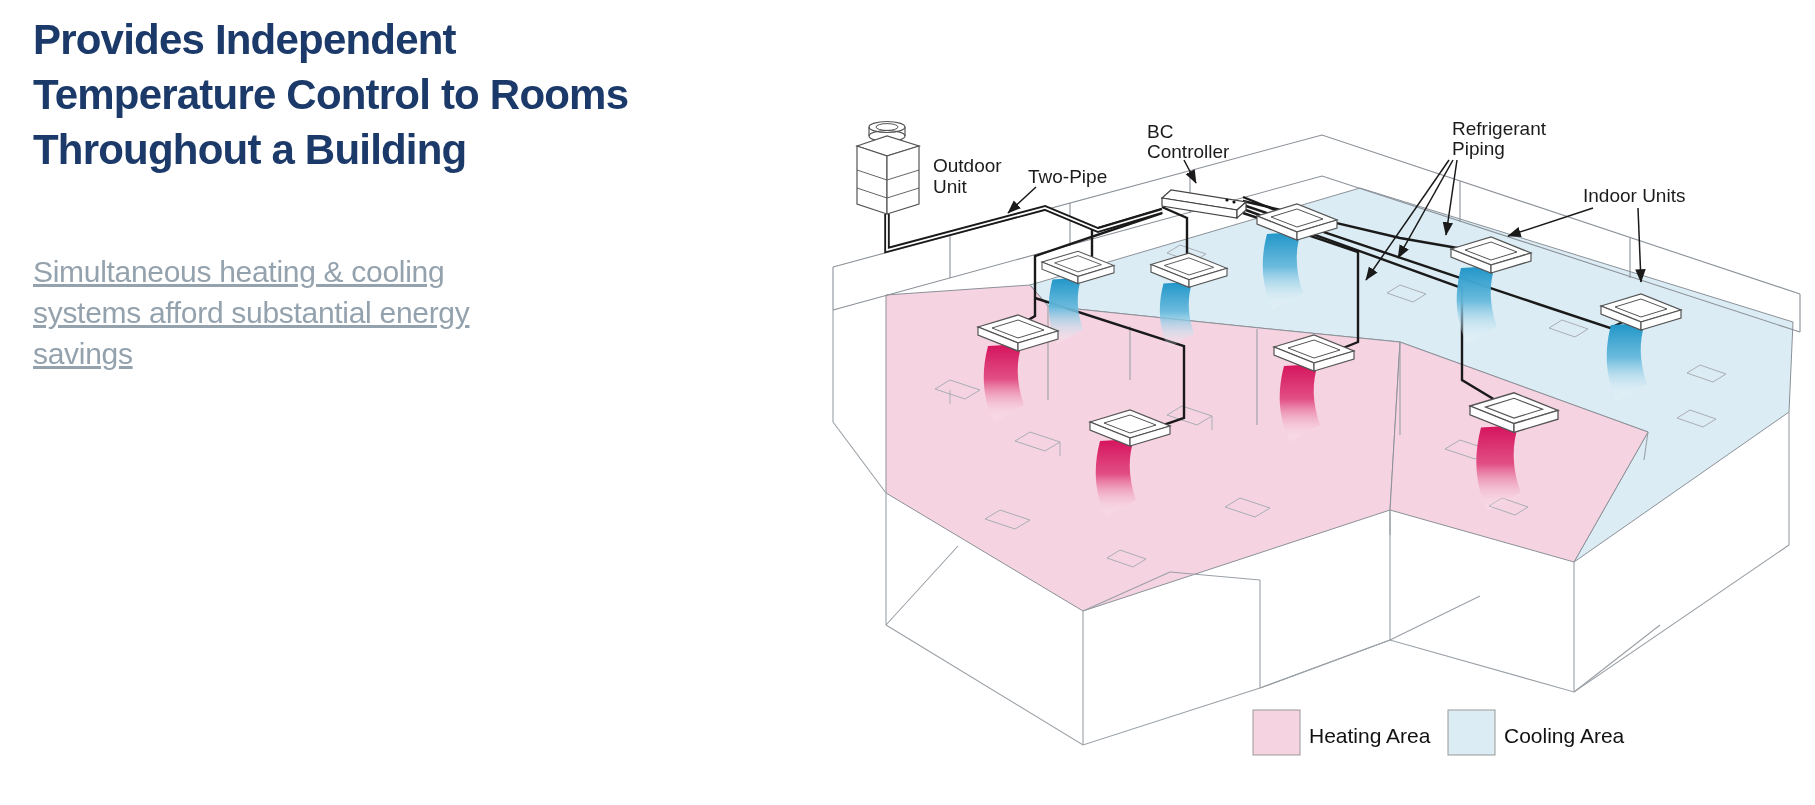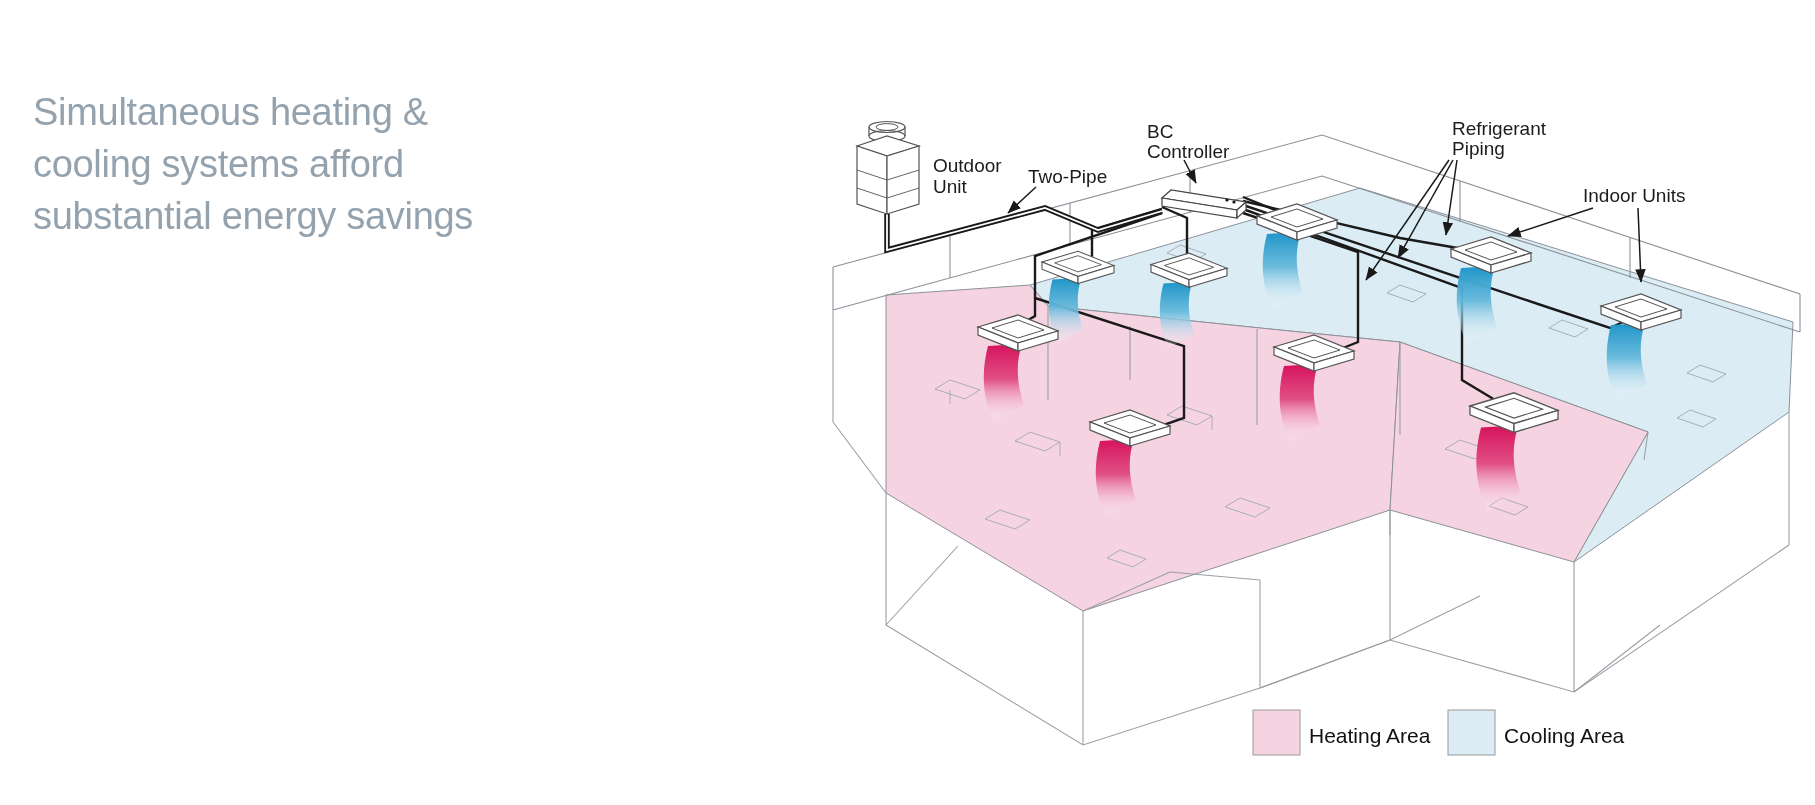--- a/index.html
+++ b/index.html
@@ -7,37 +7,40 @@
     width:1815px;height:805px;background:#ffffff;
     font-family:"Liberation Sans",sans-serif;
     position:relative;overflow:hidden;
   }
   .hero{position:absolute;left:33px;top:12px;width:600px;}
   .hero h1{
     margin:0;font-size:42px;font-weight:700;color:#1b3a6a;
     line-height:1.31;letter-spacing:-0.8px;
   }
   .hero .subtitle{
-    margin:74px 0 0 0;font-size:38px;font-weight:400;color:#94a2ae;
-    line-height:1.37;max-width:470px;letter-spacing:-0.3px;
+    margin:74px 0 0 0;font-size:30px;font-weight:400;color:#94a2ae;
+    line-height:1.37;max-width:470px;letter-spacing:-0.3px;text-decoration:underline;
   }
   .diagram-wrap{position:absolute;left:700px;top:80px;width:1115px;height:715px;}
   svg text{font-family:"Liberation Sans",sans-serif;}
   .lbl{font-size:19px;fill:#1c1c1c;}
   .lg{font-size:21px;fill:#111111;}
   .wire{stroke:#8b9198;stroke-width:1.1;fill:none;}
   .wire2{stroke:#9aa0a6;stroke-width:1.1;fill:none;}
   .furn{stroke:#a9aeb4;stroke-width:1;fill:none;}
   .pipe{stroke:#1a1a1a;stroke-width:2.4;fill:none;stroke-linejoin:miter;}
   .ptr{stroke:#1a1a1a;stroke-width:1.5;fill:none;}
 </style>
 </head>
 <body>
 
 <div class="hero">
+  <h1><span>Provides Independent</span><br>
+  <span>Temperature Control to Rooms</span><br>
+  <span>Throughout a Building</span></h1>
   <p class="subtitle">Simultaneous heating &amp; cooling systems afford substantial energy savings</p>
 </div>
 
 <div class="diagram-wrap">
 <svg width="1115" height="715" viewBox="0 0 1115 715" xmlns="http://www.w3.org/2000/svg">
   <defs>
     <marker id="arw" markerWidth="10" markerHeight="8" refX="8.5" refY="3.5" orient="auto">
       <path d="M0,0 L9,3.5 L0,7 Z" fill="#1a1a1a"></path>
     </marker>
     <linearGradient id="gradRed" x1="0" y1="0" x2="0" y2="1">

